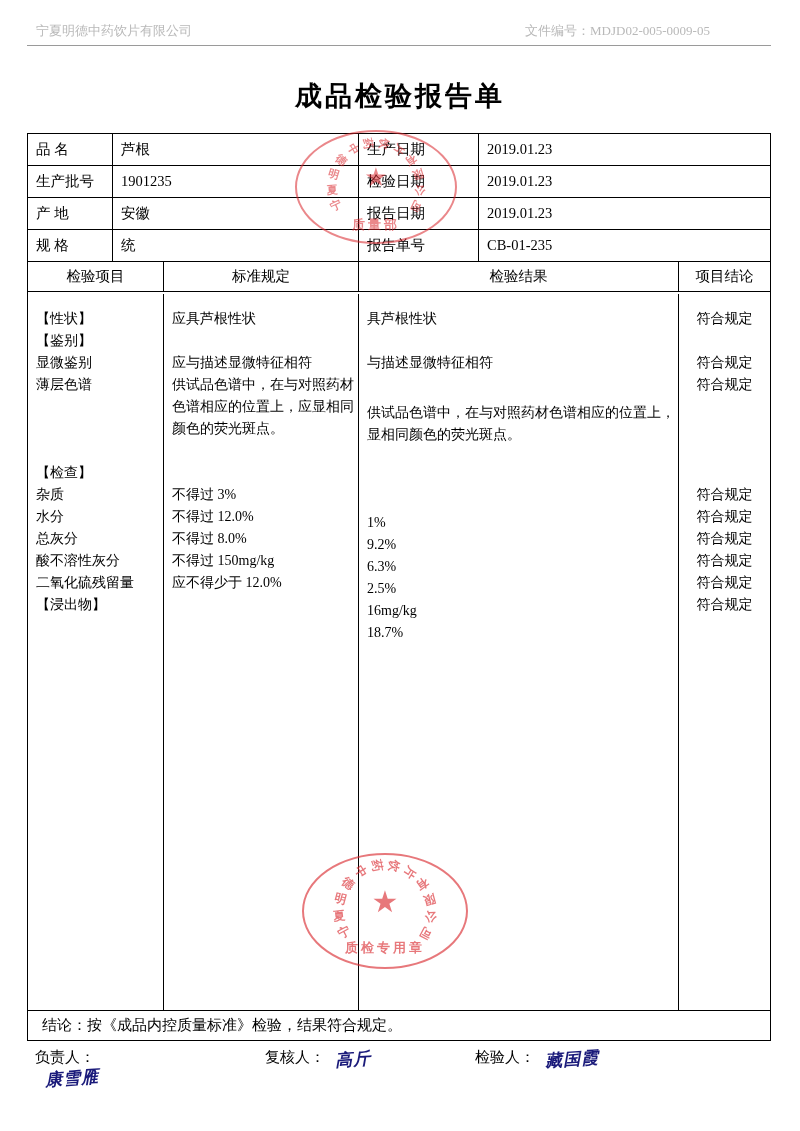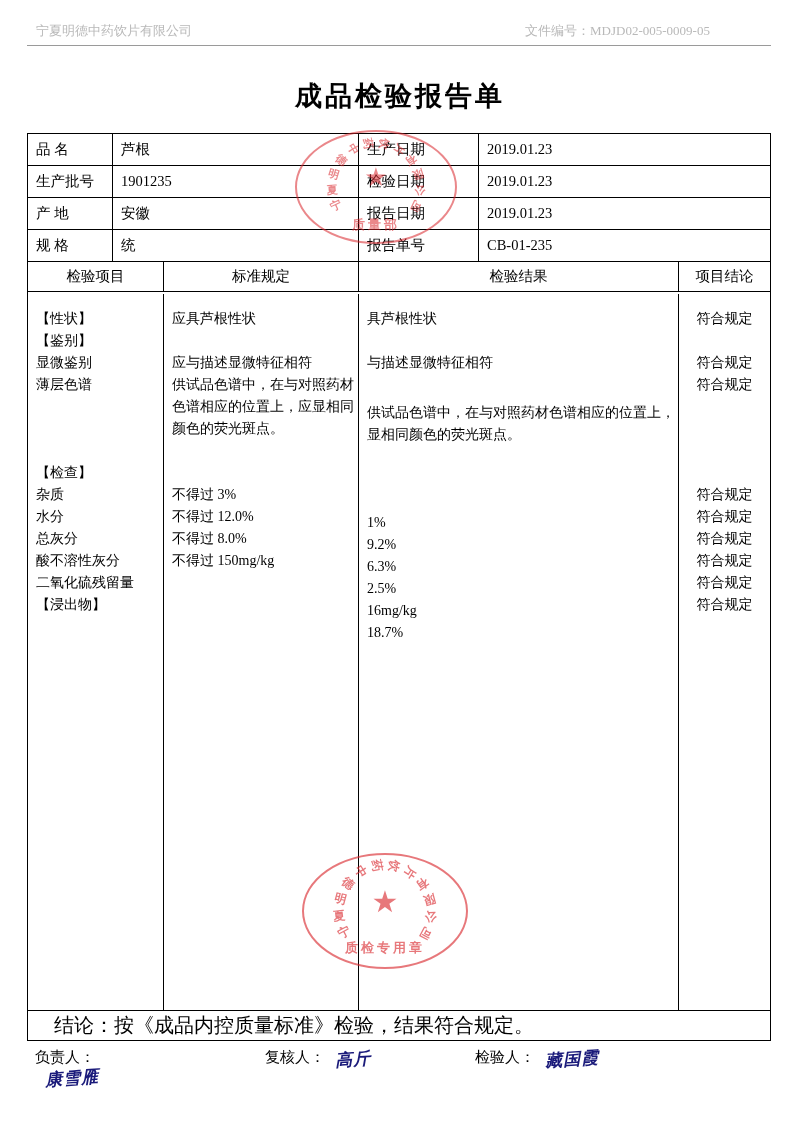--- a/index.html
+++ b/index.html
@@ -154,26 +154,26 @@
   }
   .line.wrap {
     white-space: normal;
     line-height: 22px;
   }
   .spacer { height: 22px; }
 
   
   .concl {
     position: absolute;
-    left: 12px;
+    left: 0;
     bottom: 0;
     width: 742px;
     height: 30px;
     line-height: 30px;
-    font-size: 20px;
+    font-size: 15px;
     padding-left: 14px;
     box-sizing: border-box;
   }
 
   
   .sign-row {
     position: absolute;
     left: 27px;
     top: 1048px;
     width: 744px;
@@ -331,20 +331,21 @@
       <div class="col c2">
         <div class="line">应具芦根性状</div>
         <div class="line"></div>
         <div class="line">应与描述显微特征相符</div>
         <div class="line wrap" style="height:88px;">供试品色谱中，在与对照药材色谱相应的位置上，应显相同颜色的荧光斑点。</div>
         <div class="line"></div>
         <div class="line">不得过 3%</div>
         <div class="line">不得过 12.0%</div>
         <div class="line">不得过 8.0%</div>
         <div class="line">不得过 150mg/kg</div>
+        <div class="line">应不得少于 12.0%</div>
       </div>
 
       <div class="col c3">
         <div class="line">具芦根性状</div>
         <div class="line"></div>
         <div class="line">与描述显微特征相符</div>
         <div class="line wrap" style="height:88px;margin-top:28px;">供试品色谱中，在与对照药材色谱相应的位置上，显相同颜色的荧光斑点。</div>
         <div class="line"></div>
         <div class="line">1%</div>
         <div class="line">9.2%</div>

